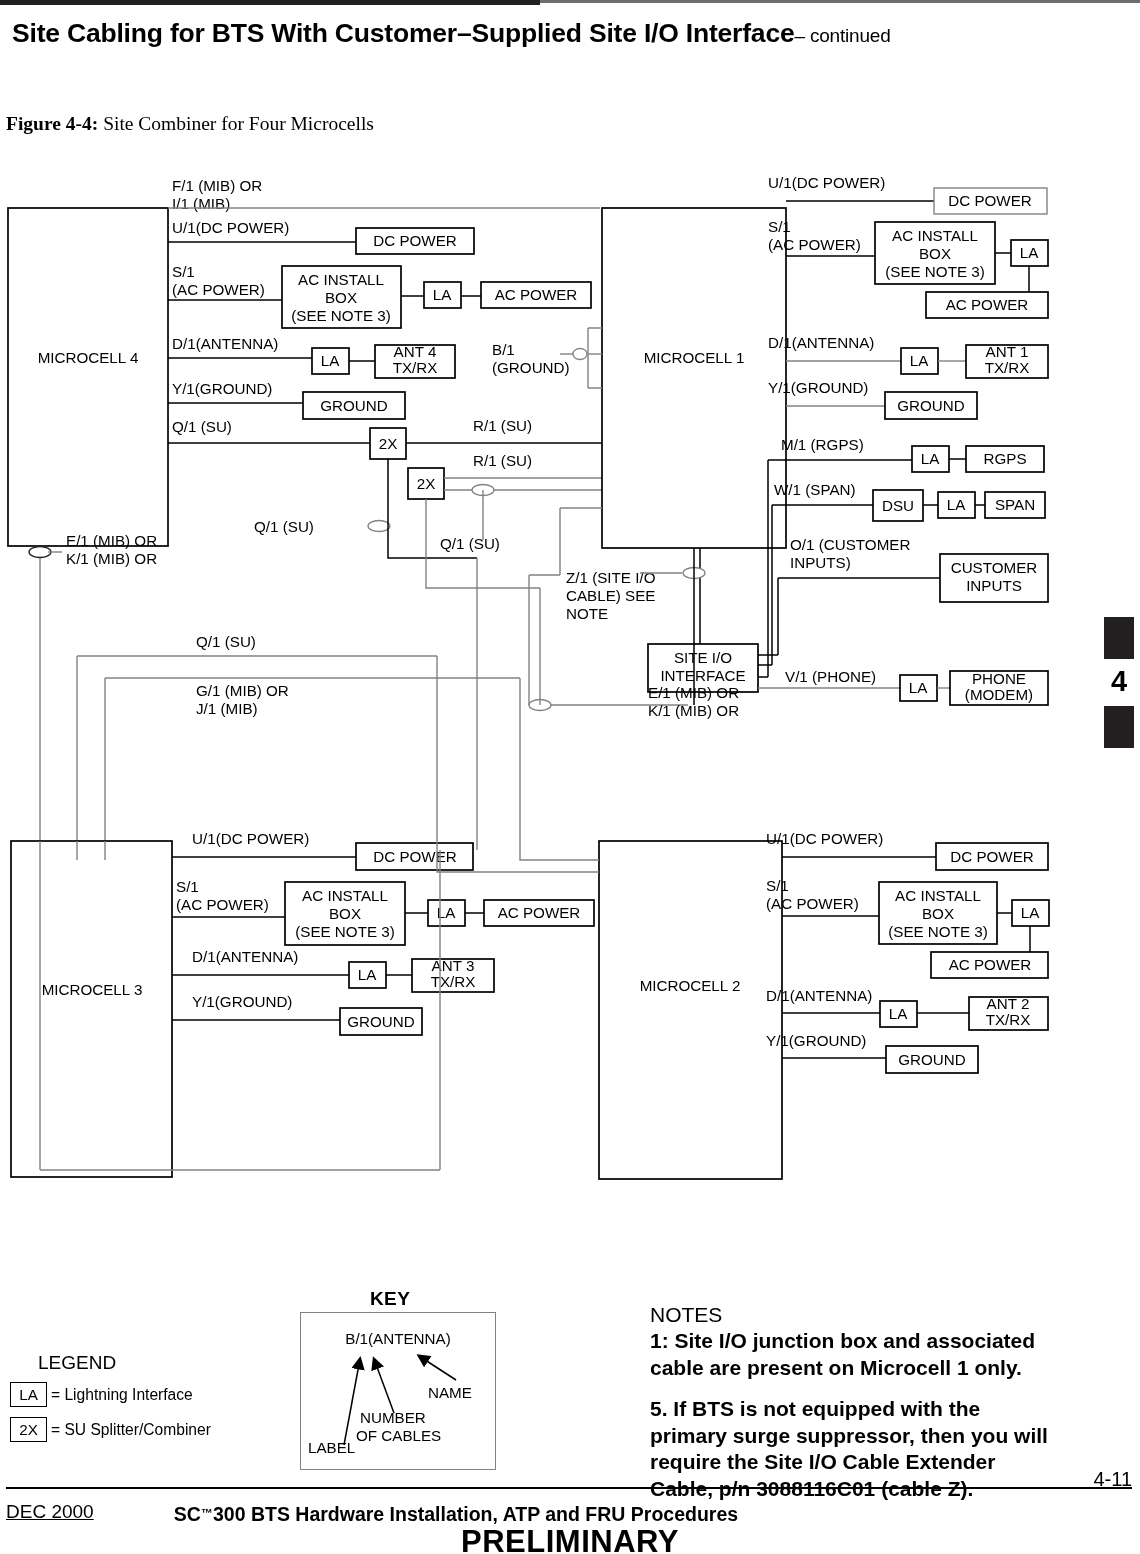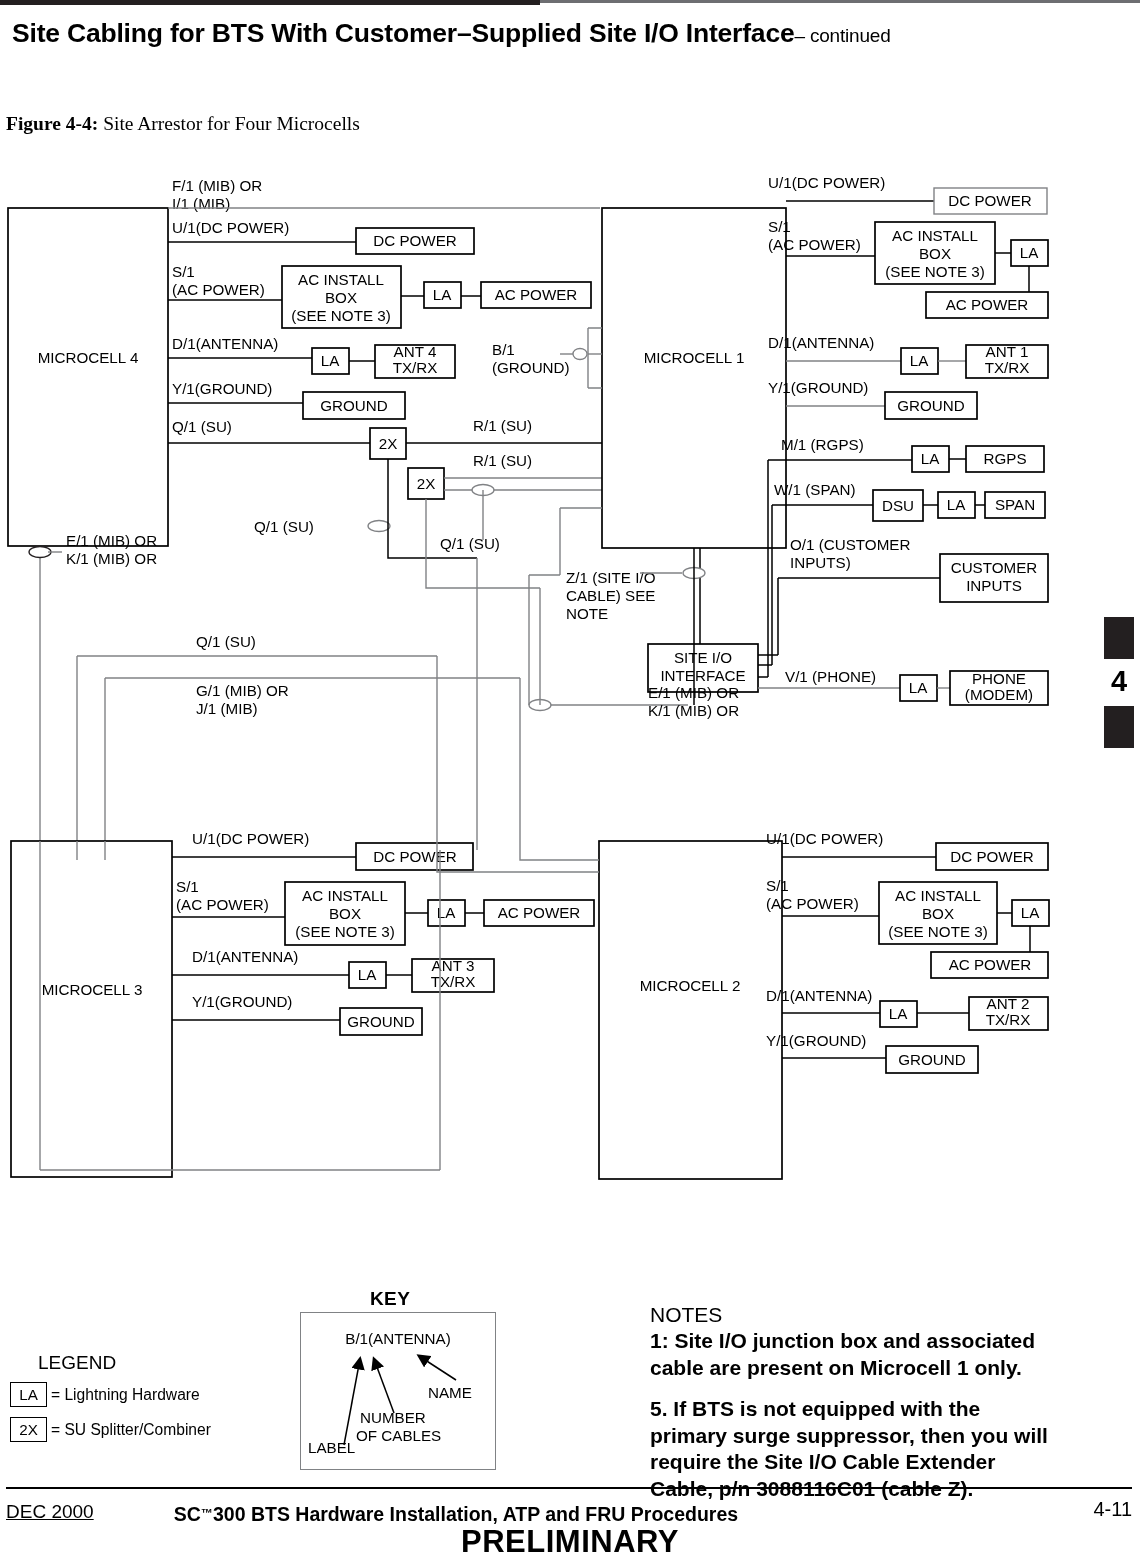--- a/index.html
+++ b/index.html
@@ -112,21 +112,21 @@
     position: absolute; left: 6px; top: 1501px;
     font-size: 19px;
     text-decoration: underline;
   }
   .footer-title {
     position: absolute; left: 0; top: 1503px; width: 912px;
     text-align: center; font-size: 19.5px; font-weight: bold;
   }
   .footer-title .tm { font-size: 12px; vertical-align: 4px; }
   .footer-page {
-    position: absolute; right: 8px; top: 1498px;
+    position: absolute; right: 8px; top: 1468px;
     font-size: 20px;
   }
   .prelim {
     position: absolute; left: 0; top: 1524px; width: 1140px;
     text-align: center; font-size: 31px; font-weight: bold;
     letter-spacing: 0.5px;
   }
 </style>
 </head>
 <body>
@@ -135,21 +135,21 @@
 
   <div class="top-rule-black"></div>
   <div class="top-rule-gray"></div>
 
   <div class="running-head">
     <span>Site Cabling for BTS With Customer–Supplied Site I/O Interface</span><span class="cont">– continued</span>
   </div>
 
   <div class="fig-caption">
     <span class="fignum">Figure 4-4:</span>
-    <span>Site Arrestor for Four Microcells</span>
+    <span>Site Combiner for Four Microcells</span>
   </div>
 
   <div id="diagram">
   <svg width="1100" height="1070" viewBox="0 0 1100 1070" xmlns="http://www.w3.org/2000/svg">
     <defs>
       <style>
         .bx { fill:#fff; stroke:#000; stroke-width:1.7; }
         .bxg { fill:#fff; stroke:#808285; stroke-width:1.4; }
         .ln { stroke:#000; stroke-width:1.5; fill:none; }
         .lng { stroke:#808285; stroke-width:1.4; fill:none; }
@@ -426,21 +426,21 @@
   </div>
 
   <div class="tab-blk tab-top"></div>
   <div class="tab-num">4</div>
   <div class="tab-blk tab-bot"></div>
 
   <div class="legend-wrap">
     <div class="legend-title">LEGEND</div>
     <div class="legend-row">
       <div class="legend-chip">LA</div>
-      <div class="legend-eq">= Lightning  Hardware</div>
+      <div class="legend-eq">= Lightning  Interface</div>
     </div>
     <div class="legend-row">
       <div class="legend-chip">2X</div>
       <div class="legend-eq">=  SU Splitter/Combiner</div>
     </div>
   </div>
 
   <div class="key-title">KEY</div>
   <div class="key-box"></div>
   <svg class="key-svg" width="196" height="158" xmlns="http://www.w3.org/2000/svg">

